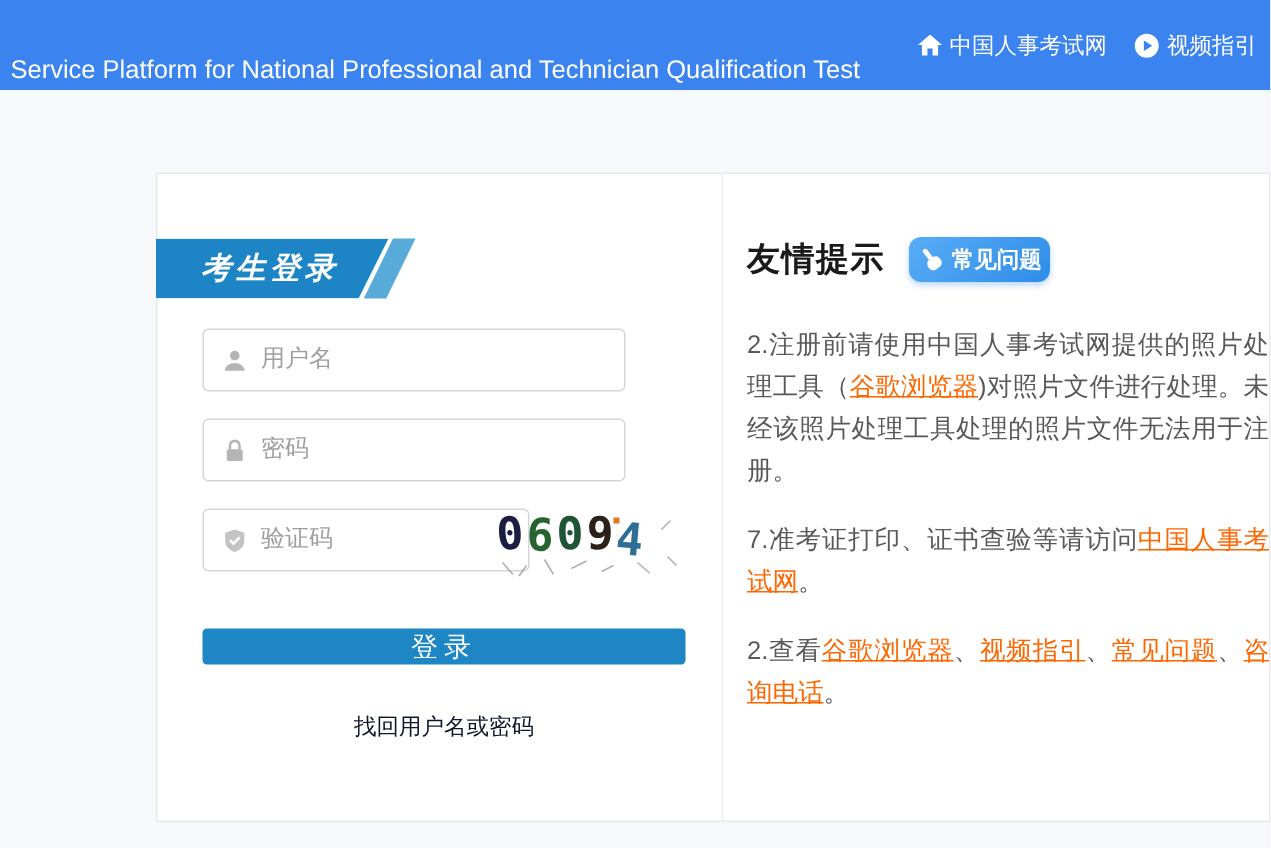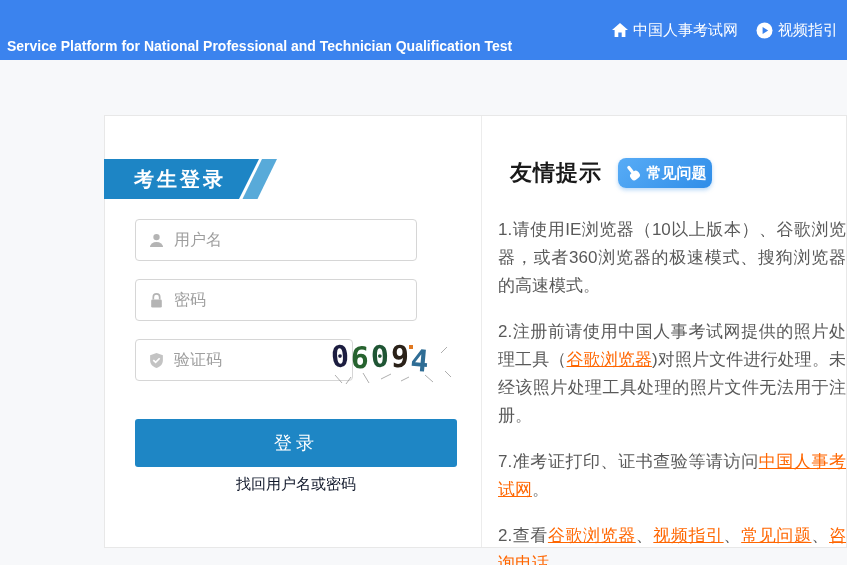--- a/index.html
+++ b/index.html
@@ -4,39 +4,39 @@
 <style>
   * { margin:0; padding:0; box-sizing:border-box; }
   body { font-family:"Liberation Sans","DejaVu Sans",sans-serif; background:#f7f8fa; }
   .page { position:relative; width:847px; height:565px; background:#f7f8fa; overflow:hidden; }
 
   
   .header { position:absolute; top:0; left:0; width:847px; height:60px; background:#3b83ee;
             display:flex; justify-content:space-between; align-items:center; }
   .h-left { padding-left:7px; }
   .h-title { color:#fff; font-size:21px; font-weight:bold; letter-spacing:1px; line-height:26px; margin-top:2px; }
-  .h-sub   { color:#fff; font-size:14px; font-weight:bold; line-height:15px;margin-top:32px; }
+  .h-sub   { color:#fff; font-size:17px; font-weight:normal; line-height:15px;margin-top:32px; }
   .h-links { display:flex; align-items:center; gap:18px; padding-right:9px; }
   .h-link  { display:flex; align-items:center; gap:5px; color:#fff; font-size:15px; text-decoration:none; cursor:pointer; }
   .h-link .icn { display:flex; align-items:center; }
 
   
   .card { position:absolute; left:104px; top:115px; width:743px; height:433px;
           background:#fff; border:1px solid #e8e8e8; }
   .login-col { position:absolute; left:0; top:0; width:377px; height:431px; border-right:1px solid #ececec; }
   .tips-col  { position:absolute; left:377px; top:0; width:364px; height:431px; padding-left:16px; }
 
   
   .ribbon { position:absolute; left:-1px; top:43px; width:200px; height:40px; }
   .ribbon-main { position:absolute; left:0; top:0; width:155px; height:40px; background:#1d85c5;
                  clip-path:polygon(0 0,100% 0,calc(100% - 20px) 100%,0 100%); }
   .ribbon-stripe { position:absolute; left:158px; top:0; width:15px; height:40px; background:#58aad9;
                    transform:skewX(-26deg); transform-origin:top left; }
   .ribbon-text { position:absolute; left:30px; top:0; line-height:40px; color:#fff; font-size:20px;
-                 font-weight:bold; letter-spacing:3px; }
+                 font-weight:bold; letter-spacing:3px;font-style:italic; }
 
   
   .field { position:absolute; left:30px; width:282px; height:42px; border:1px solid #d6d6d6;
            border-radius:4px; background:#fff; display:flex; align-items:center; padding:0 12px; }
   .field .icn { display:flex; align-items:center; margin-right:9px; }
   .field input { border:none; outline:none; flex:1; font-size:16px; color:#333; background:transparent;
                  font-family:"Liberation Sans","DejaVu Sans",sans-serif; }
   .field input::placeholder { color:#9e9e9e; }
   .f-user { top:103px; }
   .f-pass { top:163px;padding-left:12px; }
@@ -48,28 +48,28 @@
                 font-family:"DejaVu Sans Mono",monospace; font-size:30px; font-weight:bold; }
   .cap-digits span { display:inline-block; }
   .cap-d0 { color:#1c1d40; transform:rotate(-4deg); }
   .cap-d1 { color:#27632f; transform:rotate(2deg) translateY(1px); }
   .cap-d2 { color:#1f5534; transform:rotate(-2deg); }
   .cap-d3 { color:#2a2118; transform:rotate(1deg); }
   .cap-d4 { color:#2f6d95; transform:rotate(5deg) translateY(4px); }
   .cap-noise { position:absolute; left:0; top:0; }
 
   
-  .login-btn { position:absolute; left:30px; top:303px; width:322px; height:48px; background:#1e86c5;
+  .login-btn { position:absolute; left:30px; top:303px; width:322px; height:24px; background:#1e86c5;
                border:none; border-radius:3px; color:#fff; font-size:18px; letter-spacing:4px; cursor:pointer;
                font-family:Liberation Mono, monospace; }
   .recover { position:absolute; left:30px; top:359px; width:322px; text-align:center;
              color:#0f172a; font-size:15px; text-decoration:none; cursor:pointer; }
 
   
-  .tips-head { position:absolute; left:16px; top:42px; display:flex; align-items:center;margin-left:12px; }
+  .tips-head { position:absolute; left:16px; top:42px; display:flex; align-items:center; }
   .tips-title { font-size:22px; font-weight:bold; color:#1a1a1a; letter-spacing:1px; }
   .faq-btn { margin-left:16px; width:94px; height:30px; border:none; border-radius:8px;
              background:linear-gradient(135deg,#58acf6,#2f8de8); color:#fff; font-size:15px; font-weight:bold;
              display:flex; align-items:center; justify-content:center; gap:5px; cursor:pointer;
              box-shadow:0 2px 4px rgba(47,141,232,.35); font-family:"Liberation Sans","DejaVu Sans",sans-serif; }
   .faq-btn .icn { display:flex; align-items:center; }
 
   .tips-body { position:absolute; left:16px; top:100px; width:348px; }
   .tip { font-size:17px; line-height:28px; color:#595959; margin-bottom:18px; text-align:justify; }
   .tip-link { color:#ff6600; text-decoration:underline; cursor:pointer; }
@@ -180,21 +180,20 @@
                   <rect x="7.5" y="0.5" width="3.2" height="9" rx="1.6"></rect>
                   <rect x="4.2" y="8.2" width="9.6" height="8" rx="3.4"></rect>
                 </g>
               </svg>
           </span>
           <span>常见问题</span>
         </button>
       </div>
 
       <div class="tips-body">
-        <p class="tip"><span>1.请使用IE浏览器（10以上版本）、谷歌浏览器，或者360浏览器的极速模式、搜狗浏览器的高速模式。</span></p>
 
         <p class="tip"><span>2.注册前请使用中国人事考试网提供的照片处理工具（</span><a class="tip-link">谷歌浏览器</a><span>)对照片文件进行处理。未经该照片处理工具处理的照片文件无法用于注册。</span></p>
 
         <p class="tip"><span>7.准考证打印、证书查验等请访问</span><a class="tip-link">中国人事考试网</a><span>。</span></p>
 
         <p class="tip"><span>2.查看</span><a class="tip-link">谷歌浏览器</a><span>、</span><a class="tip-link">视频指引</a><span>、</span><a class="tip-link">常见问题</a><span>、</span><a class="tip-link">咨询电话</a><span>。</span></p>
       </div>
     </div>
 
   </div>

